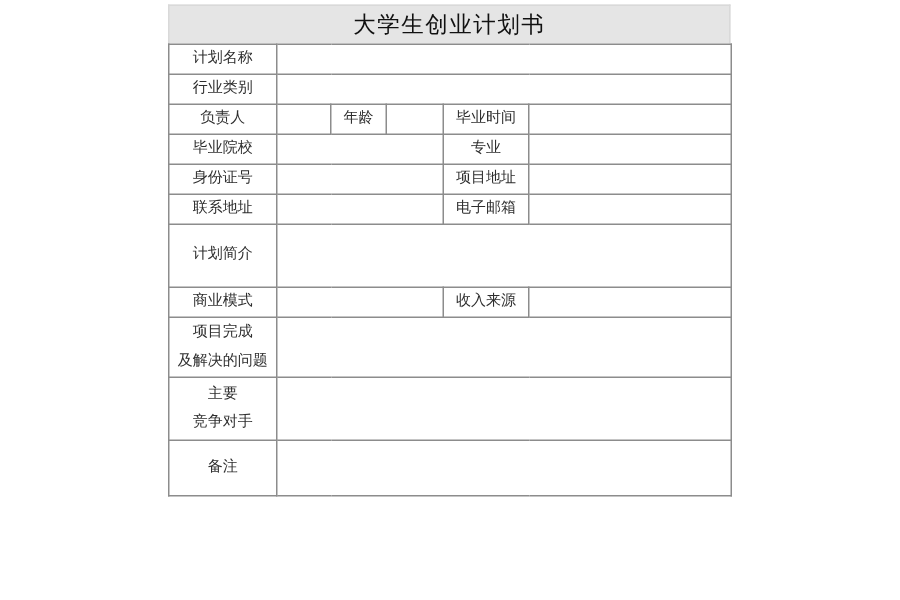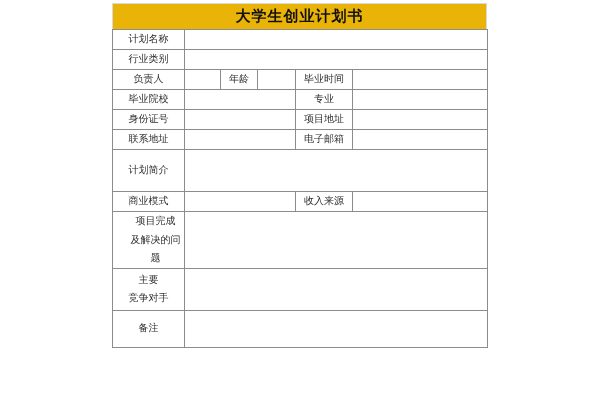--- a/index.html
+++ b/index.html
@@ -20,26 +20,26 @@
     left: 112px;
     top: 3px;
     width: 375px;
   }
   .title-box {
     box-sizing: border-box;
     width: 375px;
     height: 26px;
     border: 1px solid #d9d9d9;
     border-bottom: none;
-    background: #eab308;
+    background: #e5e5e5;
     display: flex;
     align-items: center;
     justify-content: center;
     font-size: 15px;
-    font-weight: bold;
+    font-weight: normal;
     color: #111111;
     letter-spacing: 1px;
   }
   table.form {
     width: 375px;
     border-collapse: collapse;
     table-layout: fixed;
     border: 1px solid #7f7f7f;
   }
   table.form td {
@@ -50,21 +50,21 @@
     text-align: center;
     vertical-align: middle;
     white-space: pre-line;
     line-height: 1.85;
     overflow: hidden;
     background: #ffffff;
     margin-left: 36px;
   }
   tr.h20 td { height: 19px; }
   tr.h42 td { height: 41px; }
-  tr.h40 td { height: 39px; padding-left: 16px; }
+  tr.h40 td { height: 39px; }
   tr.h37 td { height: 36px; }
 </style>
 </head>
 <body>
 
 <div class="page">
   <div class="sheet">
 
     <div class="title-box">大学生创业计划书</div>
 

